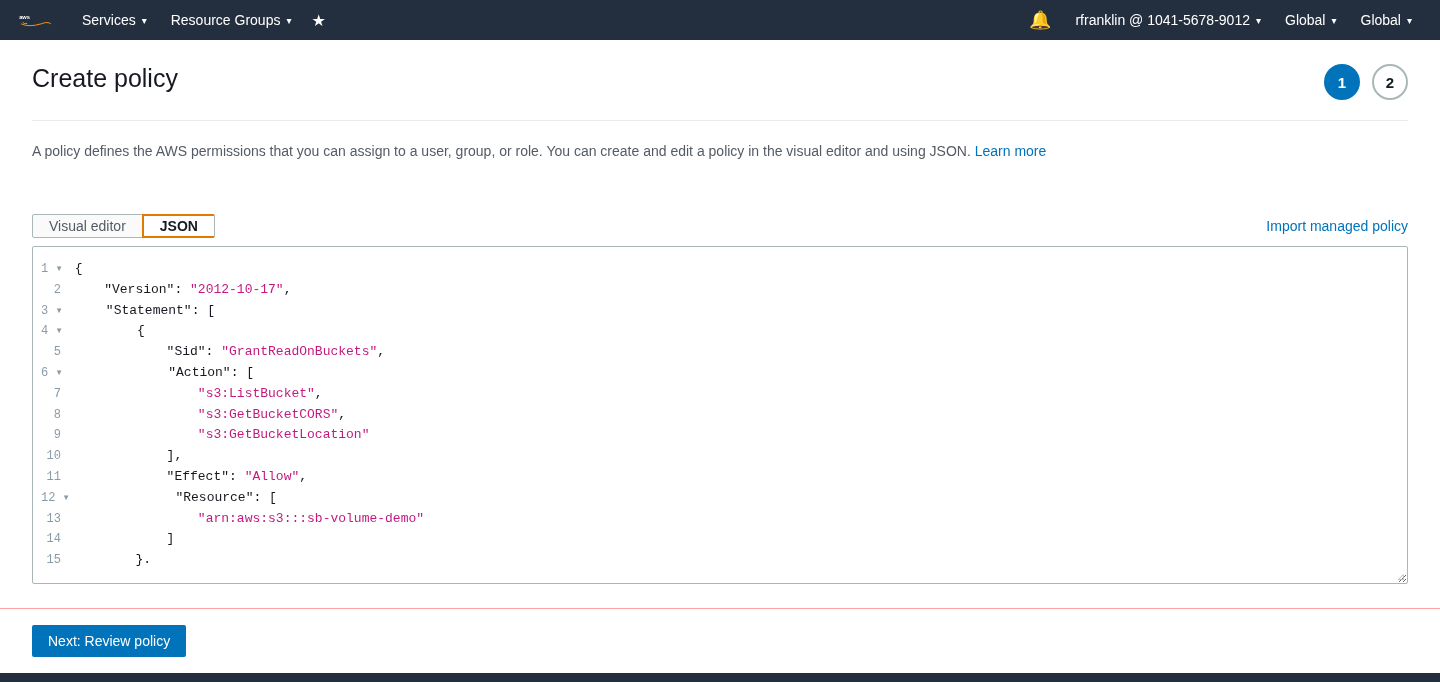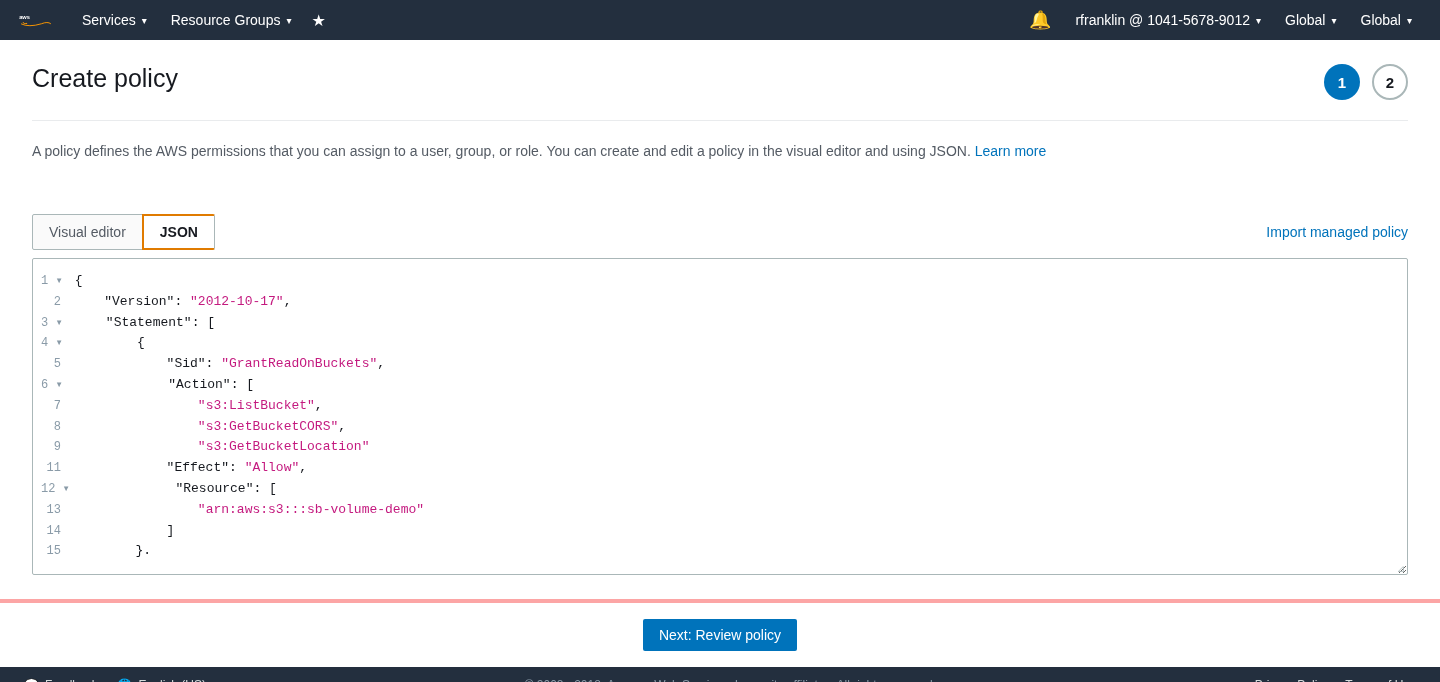--- a/index.html
+++ b/index.html
@@ -129,21 +129,21 @@
     }
     .description-text a {
       color: #0073bb;
       text-decoration: none;
     }
     .tabs {
       display: flex;
       gap: 0;
     }
     .tab {
-      padding: 8px 16px;
+      padding: 2px 16px;
       font-size: 14px;
       cursor: pointer;
       border: 1px solid #aab7b8;
       background: #fff;
       color: #16191f;
       margin-right: -1px;
     }
     .tab:first-child {
       border-radius: 2px 0 0 2px;
     }
@@ -261,23 +261,23 @@
       color: #d5dbdb;
       font-size: 12px;
       text-decoration: none;
       cursor: pointer;
     }
 
     
     .button-row {
       padding: 16px 32px;
       display: flex;
-      justify-content: center;
-      background: #fff;
-      border-top: 4px solid #fca5a5;
+      justify-content: flex-start;
+      background: #fff;
+      border-top: 1px solid #fca5a5;
     }
     .btn-primary {
       background: #0073bb;
       color: #fff;
       border: none;
       padding: 8px 16px;
       border-radius: 2px;
       cursor: pointer;
       font-size: 14px;
     }
@@ -398,20 +398,24 @@
         <div class="code-line">
           <span class="line-number">8</span>
           <span class="line-content">                <span class="str-val">"s3:GetBucketCORS"</span>,</span>
         </div>
 
         <div class="code-line">
           <span class="line-number">9</span>
           <span class="line-content">                <span class="str-val">"s3:GetBucketLocation"</span></span>
         </div>
 
+        <div class="code-line">
+          <span class="line-number">10</span>
+          <span class="line-content">            ],</span>
+        </div>
 
         <div class="code-line">
           <span class="line-number">11</span>
           <span class="line-content">            "Effect": <span class="str-val">"Allow"</span>,</span>
         </div>
 
         <div class="code-line">
           <span class="line-number">12 ▾</span>
           <span class="line-content">            "Resource": [</span>
         </div>

